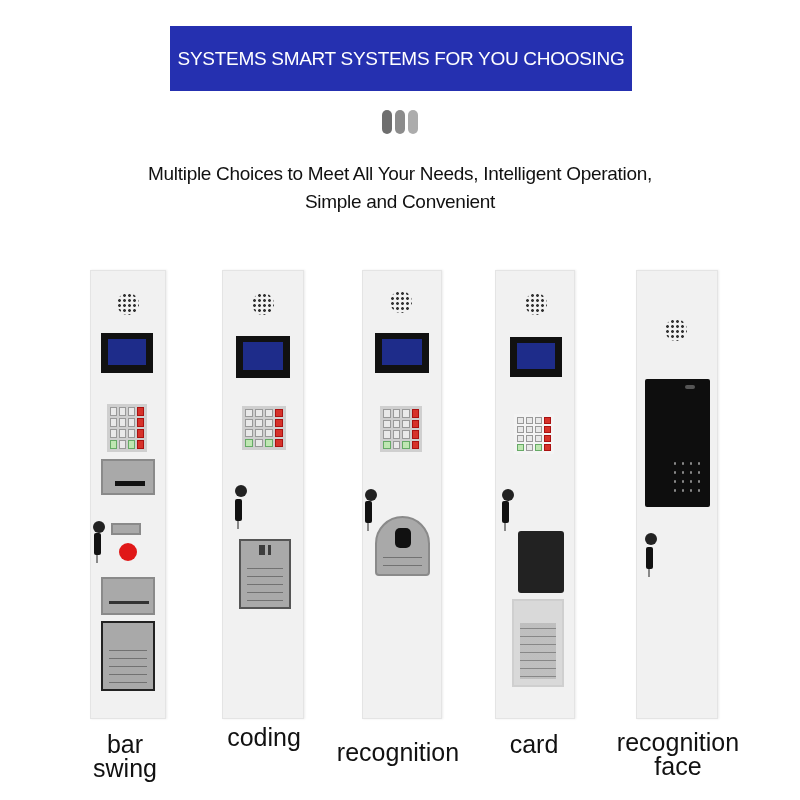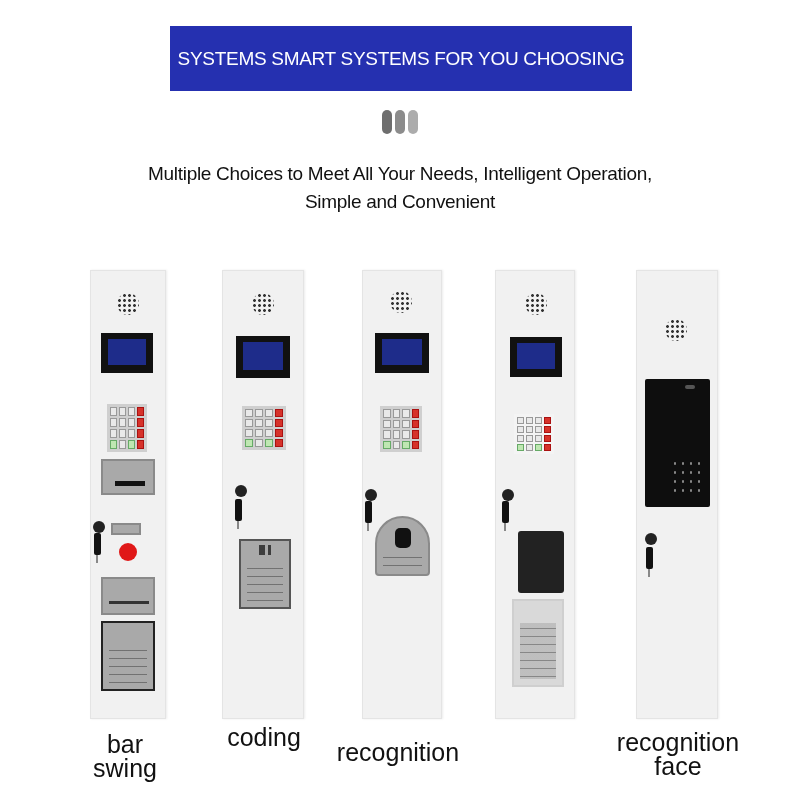--- a/index.html
+++ b/index.html
@@ -193,17 +193,18 @@
   <div>bar</div>
   <div>swing</div>
 </div>
 <div class="label" style="left:194px; top:725px;">
   <div>coding</div>
 </div>
 <div class="label" style="left:328px; top:740px;">
   <div>recognition</div>
 </div>
 <div class="label" style="left:464px; top:732px;">
+  <div>card</div>
 </div>
 <div class="label" style="left:608px; top:730px;">
   <div>recognition</div>
   <div>face</div>
 </div>
 
 </body></html>

